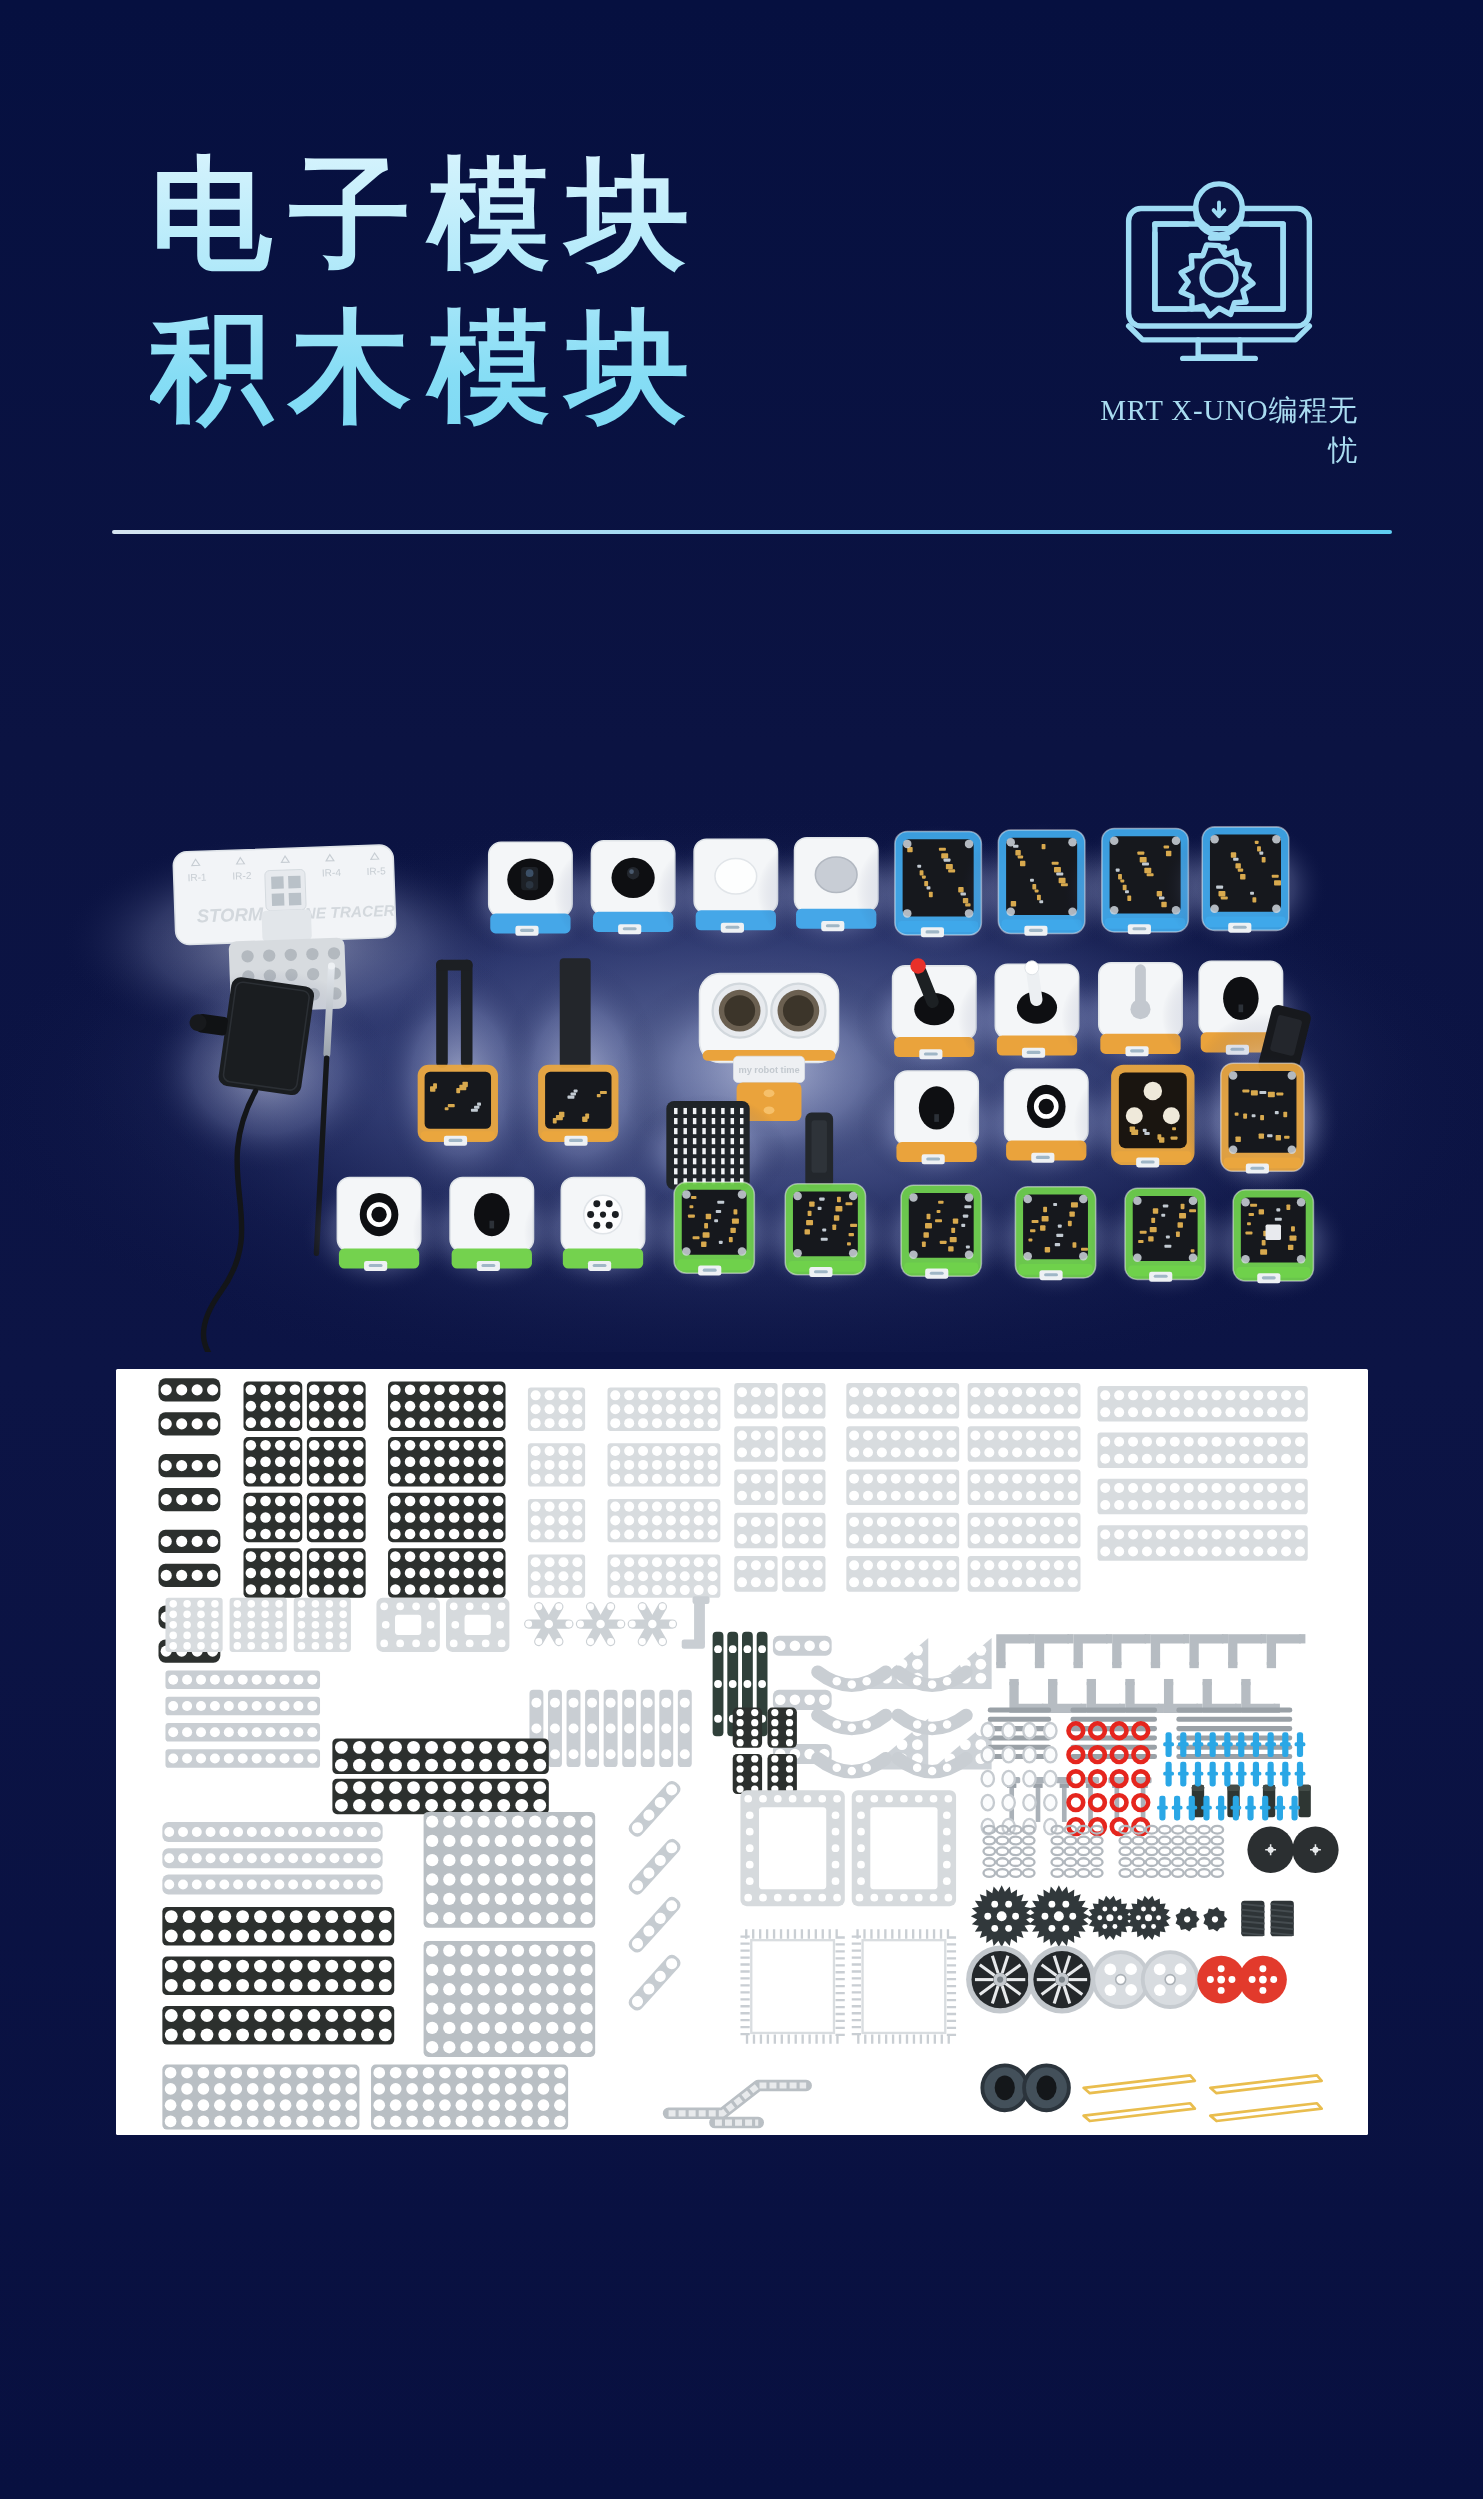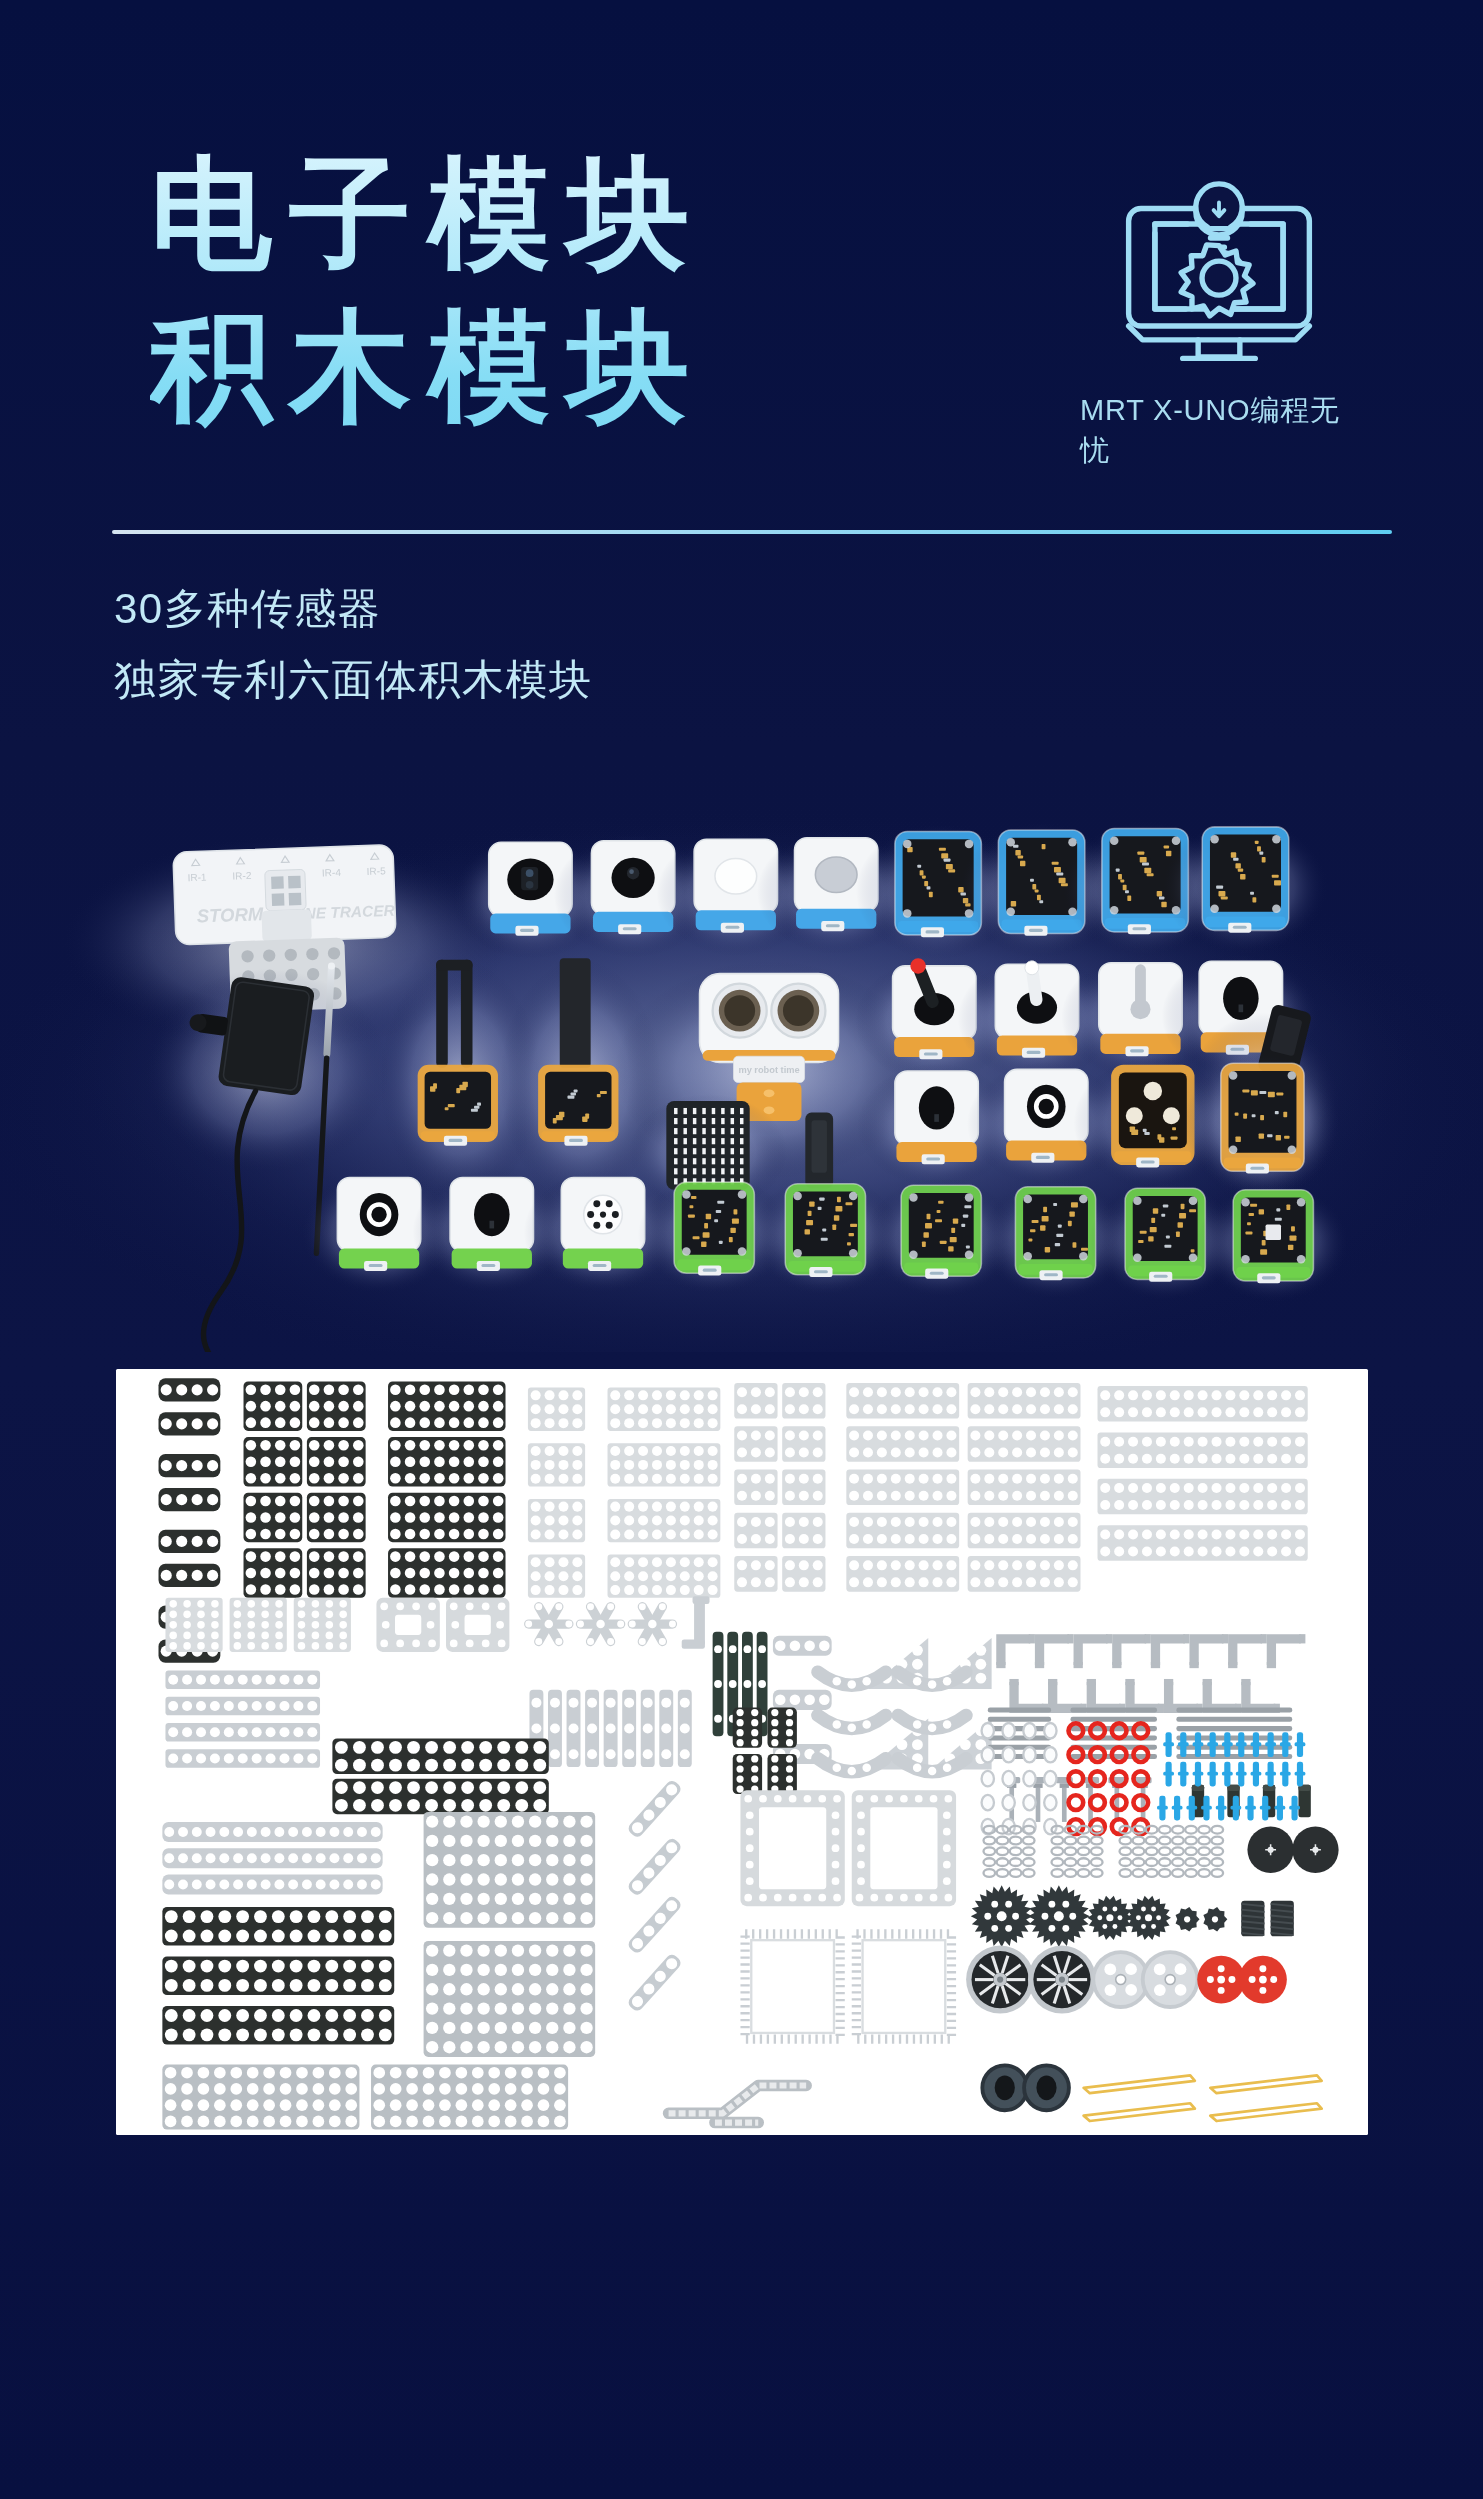--- a/index.html
+++ b/index.html
@@ -4,21 +4,21 @@
 <style>
   html,body{margin:0;padding:0;background:#0b1342;}
   .page{position:relative;width:1484px;height:2500px;margin:0 auto;overflow:hidden;
         background:linear-gradient(180deg,#061040 0%,#0b1342 30%,#0c1445 55%,#081040 100%);
         font-family:"Liberation Sans","DejaVu Sans",sans-serif;}
   .title{position:absolute;left:110px;top:138px;font-size:122px;font-weight:900;
          line-height:1.25;letter-spacing:17px;white-space:pre-line;
          background:linear-gradient(180deg,#d9f4fd 0%,#b4eafa 40%,#86ddf5 78%,#7cd9f4 100%);
          -webkit-background-clip:text;background-clip:text;color:transparent;
          text-shadow:none;margin-left:40px;}
-  .brandbox{position:absolute;left:1080px;top:179px;width:278px;text-align:left;}
+  .brandbox{position:absolute;left:1080px;top:179px;width:278px;text-align:right;font-family:Liberation Serif, serif;}
   .brandbox svg{display:block;margin:0 auto;}
   .tagline{margin-top:20px;font-size:29px;letter-spacing:0.8px;color:#a9dcf0;font-weight:500;}
   .divider{position:absolute;left:112px;top:530px;width:1280px;height:3.9px;
            background:linear-gradient(90deg,#d5e4f0 0%,#9fd9f2 45%,#5fcdf1 100%);border-radius:2.3px;}
   .features{position:absolute;left:114px;top:573px;font-size:42px;color:#c2e8f6;
             line-height:1.7;font-weight:500;letter-spacing:1.5px;}
   .collage-svg{position:absolute;left:0;top:796px;}
   .panel-svg{position:absolute;left:116px;top:1369px;background:#ffffff;border-radius:1.5px;}
 </style>
 </head>
@@ -44,24 +44,20 @@
         <circle cx="123" cy="128" r="34" fill="#0b1342"></circle>
         <path d="M123 86 l8 12 14-5 2 15 15 3 -6 14 11 10 -13 9 4 15 -15 1 -5 15 -15 -8 -12 10 -8 -13 -15 4 0 -16 -14 -6 9 -13 -9 -12 14 -7 -1 -15 15 0 5 -14 z" fill="#0b1342"></path>
         <circle cx="123" cy="128" r="22" fill="#0b1342"></circle>
       </g>
     </svg>
     <div class="tagline">MRT X-UNO编程无忧</div>
   </div>
 
   <div class="divider"></div>
 
-  <div class="features">
-    <div>30多种传感器</div>
-    <div>独家专利六面体积木模块</div>
-  </div>
 
   <svg id="collage" class="collage-svg" width="1484" height="556" viewBox="0 0 1920 720">
       <defs>
     <radialGradient id="g0">
           <stop offset="0%" stop-color="#66729f" stop-opacity=".95"></stop>
           <stop offset="55%" stop-color="#3e4a84" stop-opacity=".55"></stop>
           <stop offset="100%" stop-color="#0b1342" stop-opacity="0"></stop>
         </radialGradient>
     <radialGradient id="g1">
           <stop offset="0%" stop-color="#e7ecff" stop-opacity=".55"></stop>

